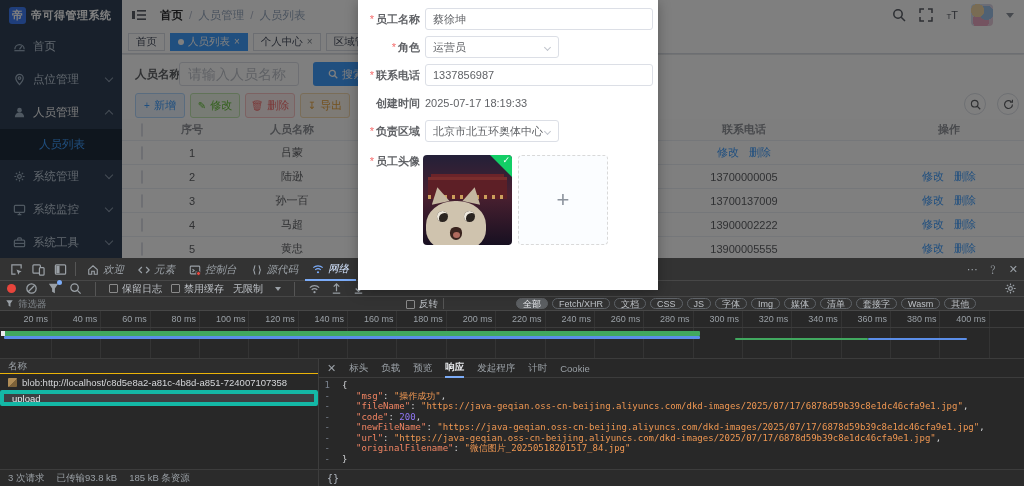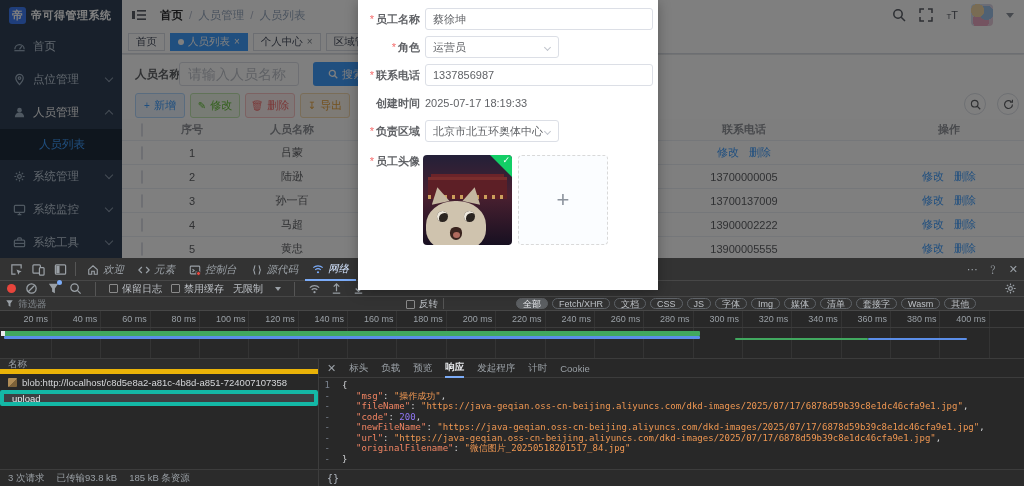--- a/index.html
+++ b/index.html
@@ -138,21 +138,21 @@
 
   #dt-timeline { position:relative; height:48px; background:#282828; border-bottom:1px solid #3c3c3c; overflow:hidden; }
   .tl-grid { position:absolute; top:0; bottom:0; width:1px; background:#343434; }
   .tl-rule { position:absolute; left:0; right:0; top:16px; height:1px; background:#3c3c3c; }
   .tl-label { position:absolute; top:3px; font-size:9px; color:#9aa0a6; transform:translateX(-100%); padding-right:3px; white-space:nowrap; }
   .tl-seg { position:absolute; border-radius:1px; }
   .tl-cap { position:absolute; left:1px; top:20px; width:4px; height:5px; background:#e8eaed; }
 
   #dt-body { position:absolute; top:101px; left:0; right:0; bottom:0; }
   #dt-requests { position:absolute; left:0; top:0; width:318px; bottom:0; }
-  .req-header { height:15px; border-bottom:5px solid #eab308; display:flex; align-items:center; padding-left:8px; color:#9aa0a6; font-size:9.5px; background:#2d2d2d; }
+  .req-header { height:15px; border-bottom:1px solid #eab308; display:flex; align-items:center; padding-left:8px; color:#9aa0a6; font-size:9.5px; background:#2d2d2d; }
   .req-row { height:16px; display:flex; align-items:center; gap:5px; padding-left:8px; font-size:9.5px; color:#d5d7da; white-space:nowrap; overflow:hidden; cursor:pointer; }
   .req-row.selected { background:#3c4043; border:4px solid #14b8a6; border-radius:2px; color:#e8eaed; }
   .imgfile-ic { width:9px; height:9px; border-radius:1px; background:linear-gradient(135deg,#b08d57 0 50%,#7d6239 50% 100%); flex:none; }
   .req-status { position:absolute; left:0; bottom:0; width:318px; height:17px; background:#2b2b2b; border-top:1px solid #3c3c3c; display:flex; align-items:center; gap:12px; padding-left:8px; font-size:9.5px; color:#9aa0a6; }
 
   #dt-details { position:absolute; left:318px; right:0; top:0; bottom:0; border-left:1px solid #3d3d3d; }
   .det-tabs { height:19px; border-bottom:1px solid #3c3c3c; display:flex; align-items:center; gap:13px; padding:0 8px; font-size:9.5px; color:#9aa0a6; }
   .det-close { font-size:11px; cursor:pointer; }
   .det-tab { position:relative; height:19px; display:flex; align-items:center; cursor:pointer; }
   .det-tab.active { color:#e8eaed; border-bottom:2px solid #7cacf8; font-weight:bold; }

